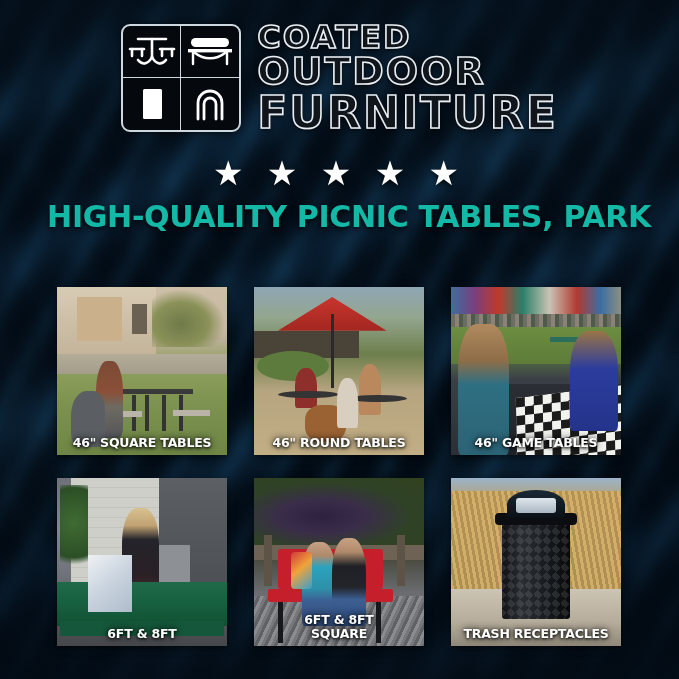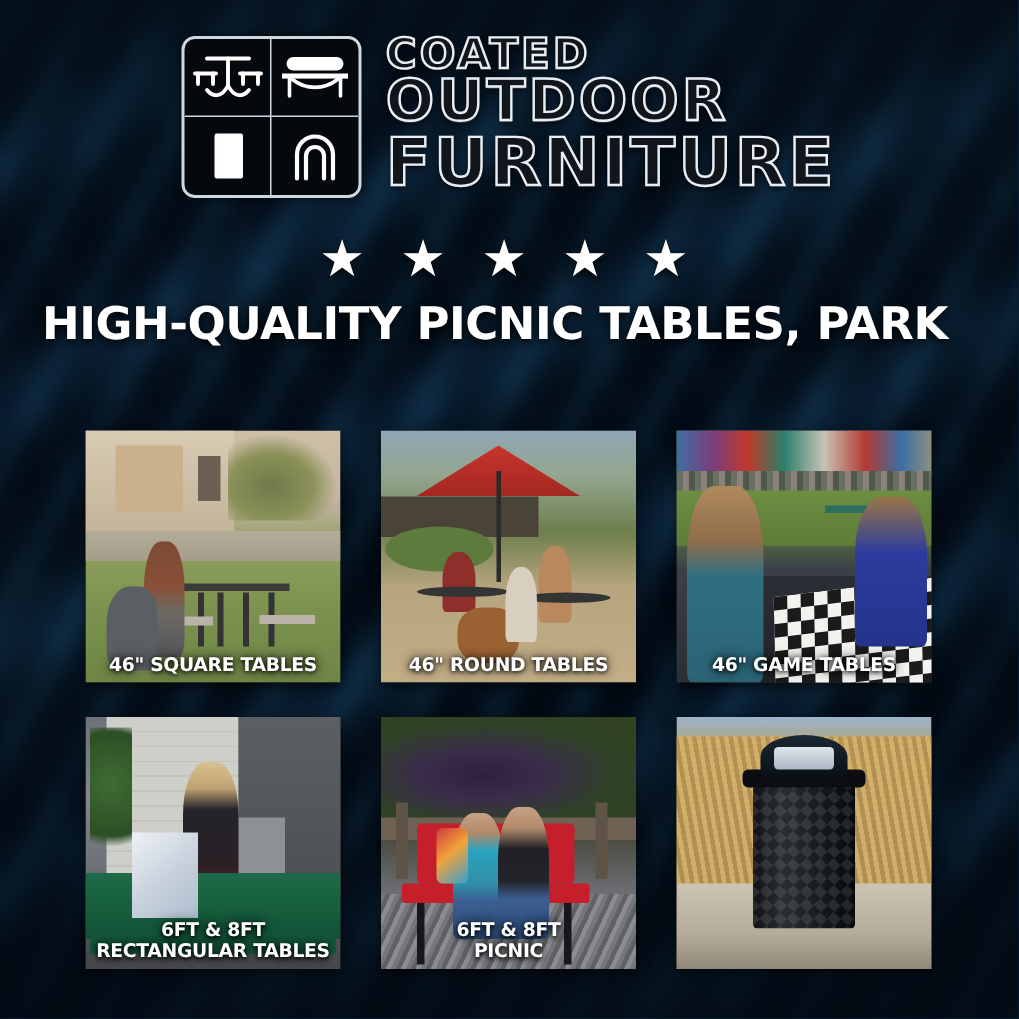--- a/index.html
+++ b/index.html
@@ -86,35 +86,35 @@
   }
   .lw{
     font-family:"DejaVu Sans", sans-serif;
     font-weight:700;
     color:#10161c;
     letter-spacing:2px;
     line-height:0.98;
     -webkit-text-stroke:1.6px #e9eef3;
     text-shadow:0 1px 0 rgba(255,255,255,.25), 0 2px 5px rgba(0,0,0,.8);
   }
-  .lw1{font-size:28px;}
+  .lw1{font-size:32px;}
   .lw2{font-size:38px;}
   .lw3{font-size:44px;}
 
   
   .stars{
     position:absolute;left:0;right:0;top:156px;
     text-align:center;color:#ffffff;font-size:34px;letter-spacing:7px;
     line-height:1;text-shadow:0 2px 5px rgba(0,0,0,.85);
   }
 
   
   .headline{
     position:absolute;left:28px;right:28px;top:200px;
-    text-align:left;color:#ffffff;
+    text-align:right;color:#14b8a6;
     font-family:"DejaVu Sans", sans-serif;
     font-weight:700;font-size:30px;line-height:1.1;
     letter-spacing:-0.3px;
     text-shadow:0 2px 6px rgba(0,0,0,.9);
   }
   .headline span{display:block;}
 
   
   .grid{
     position:absolute;left:57px;top:287px;width:565px;
@@ -350,53 +350,53 @@
             <div class="wall2"></div>
             <div class="ivy"></div>
           <div class="unit"></div>
           <div class="lady"></div>
           <div class="gtbl"></div>
             <div class="gben"></div>
           <div class="bag"></div>
         </div>
         <div class="cap">
           <span>6FT &amp; 8FT</span>
-          <span>RECTANGULAR TABLES</span>
         </div>
       </div>
 
       <div class="tile t5">
         <div class="photo">
           <div class="vine"></div>
           <div class="fence"></div>
           <div class="fpost" style="left:6%"></div>
           <div class="fpost" style="left:84%"></div>
           <div class="gravel"></div>
           <div class="bback"></div>
           <div class="bseat"></div>
           <div class="bleg" style="left:14%"></div>
           <div class="bleg" style="left:72%"></div>
           <div class="k1"></div>
             <div class="k2"></div>
             <div class="pack"></div>
         </div>
         <div class="cap">
           <span>6FT &amp; 8FT</span>
-          <span>PICNIC</span>
+          <span>SQUARE</span>
         </div>
       </div>
 
       <div class="tile t6">
         <div class="photo">
           <div class="grassy"></div>
             <div class="walkway"></div>
           <div class="can"></div>
             <div class="rim"></div>
           <div class="dome"></div>
             <div class="slot"></div>
         </div>
         <div class="cap">
+          <span>TRASH RECEPTACLES</span>
         </div>
       </div>
 
     </div>
   </div>
 </div>
 
 </body></html>

